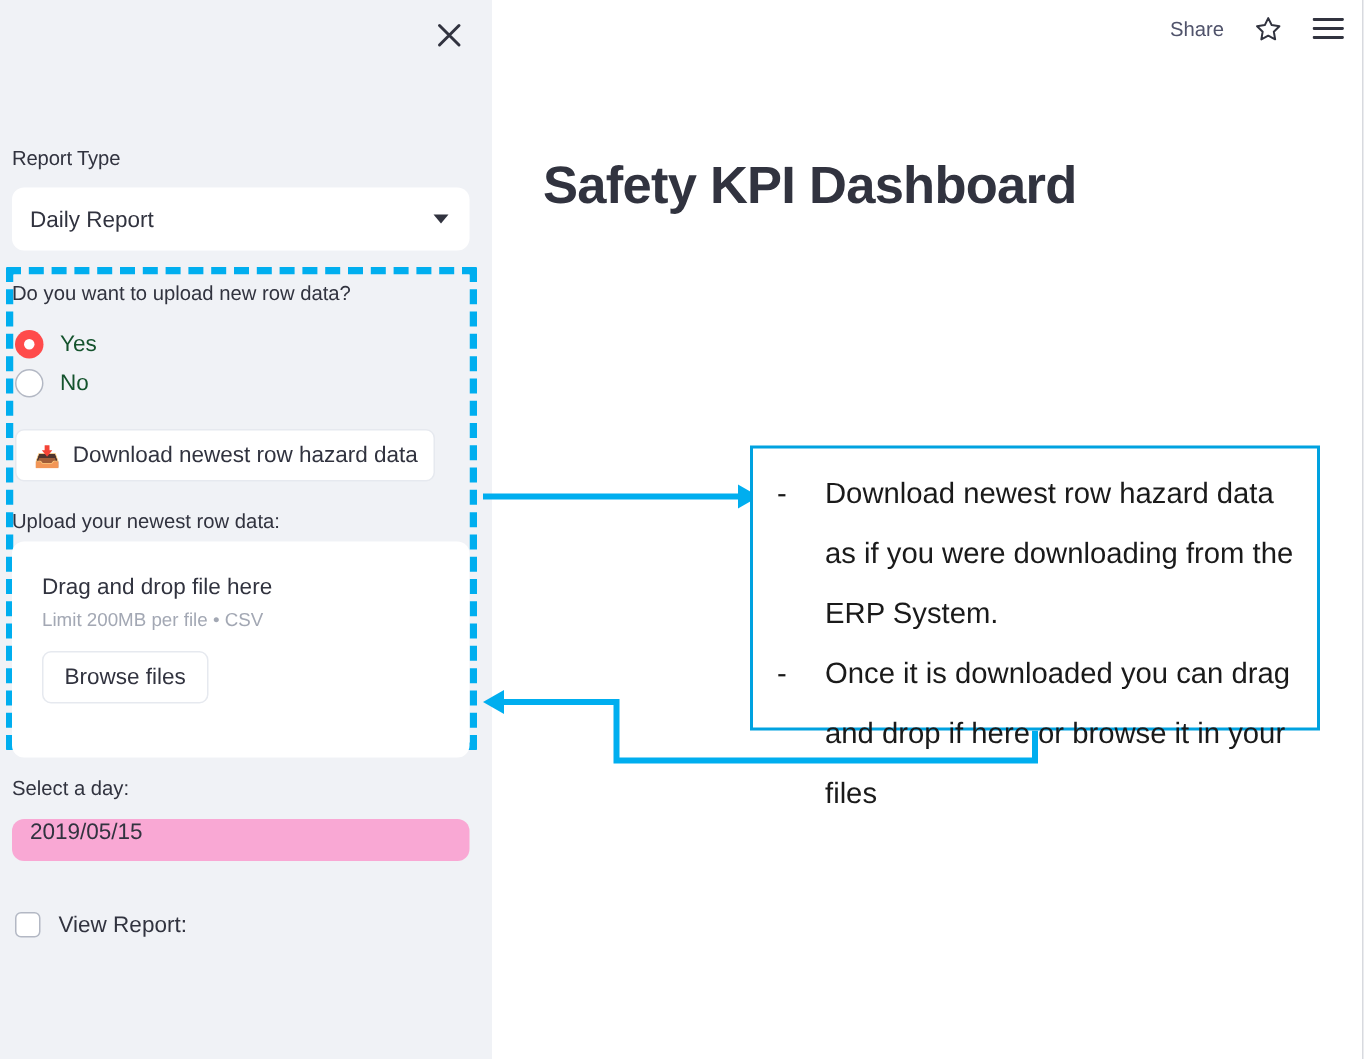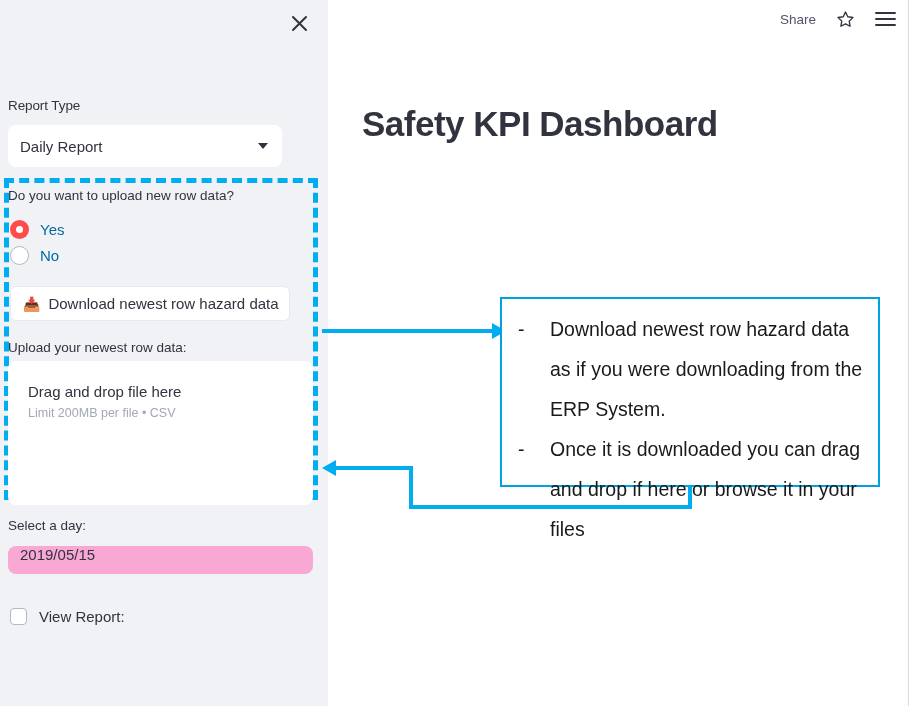--- a/index.html
+++ b/index.html
@@ -41,21 +41,21 @@
     font-size: 13.5px;
     color: #31333f;
     letter-spacing: -0.1px;
     white-space: nowrap;
   }
 
   
   #report-select {
     position: absolute;
     left: 8px; top: 125px;
-    width: 274px; height: 42px;
+    width: 305px; height: 42px;
     background: #ffffff;
     border-radius: 8px;
     display: flex;
     align-items: center;
     padding: 0 12px;
     cursor: pointer;
   }
   #report-select .val {
     font-size: 15px;
     color: #31333f;
@@ -104,21 +104,21 @@
   .radio-outer.on .dot {
     width: 7px; height: 7px; border-radius: 50%; background: #ffffff;
   }
   .radio-outer.off {
     border: 1.5px solid #b3b8c4;
     background: #ffffff;
   }
   .radio-txt {
     margin-left: 11px;
     font-size: 15px;
-    color: #0369a1;
+    color: #14532d;
   }
 
   
   #download-btn {
     position: absolute;
     left: 10px; top: 286px;
     width: 280px; height: 35px;
     background: #ffffff;
     border: 1px solid #e6e9ef;
     border-radius: 6px;
@@ -329,20 +329,21 @@
     <div id="download-btn">
       <span class="emoji">📥</span>
       <span class="lbl">Download newest row hazard data</span>
     </div>
 
     <div id="upload-label">Upload your newest row data:</div>
 
     <div id="dropzone">
       <p class="dz-title">Drag and drop file here</p>
       <p class="dz-sub">Limit 200MB per file • CSV</p>
+      <span id="browse-btn">Browse files</span>
     </div>
 
     <div id="day-label">Select a day:</div>
 
     <div id="date-input">
       <span>2019/05/15</span>
     </div>
 
     <div id="view-report-row">
       <span class="cb"></span>

